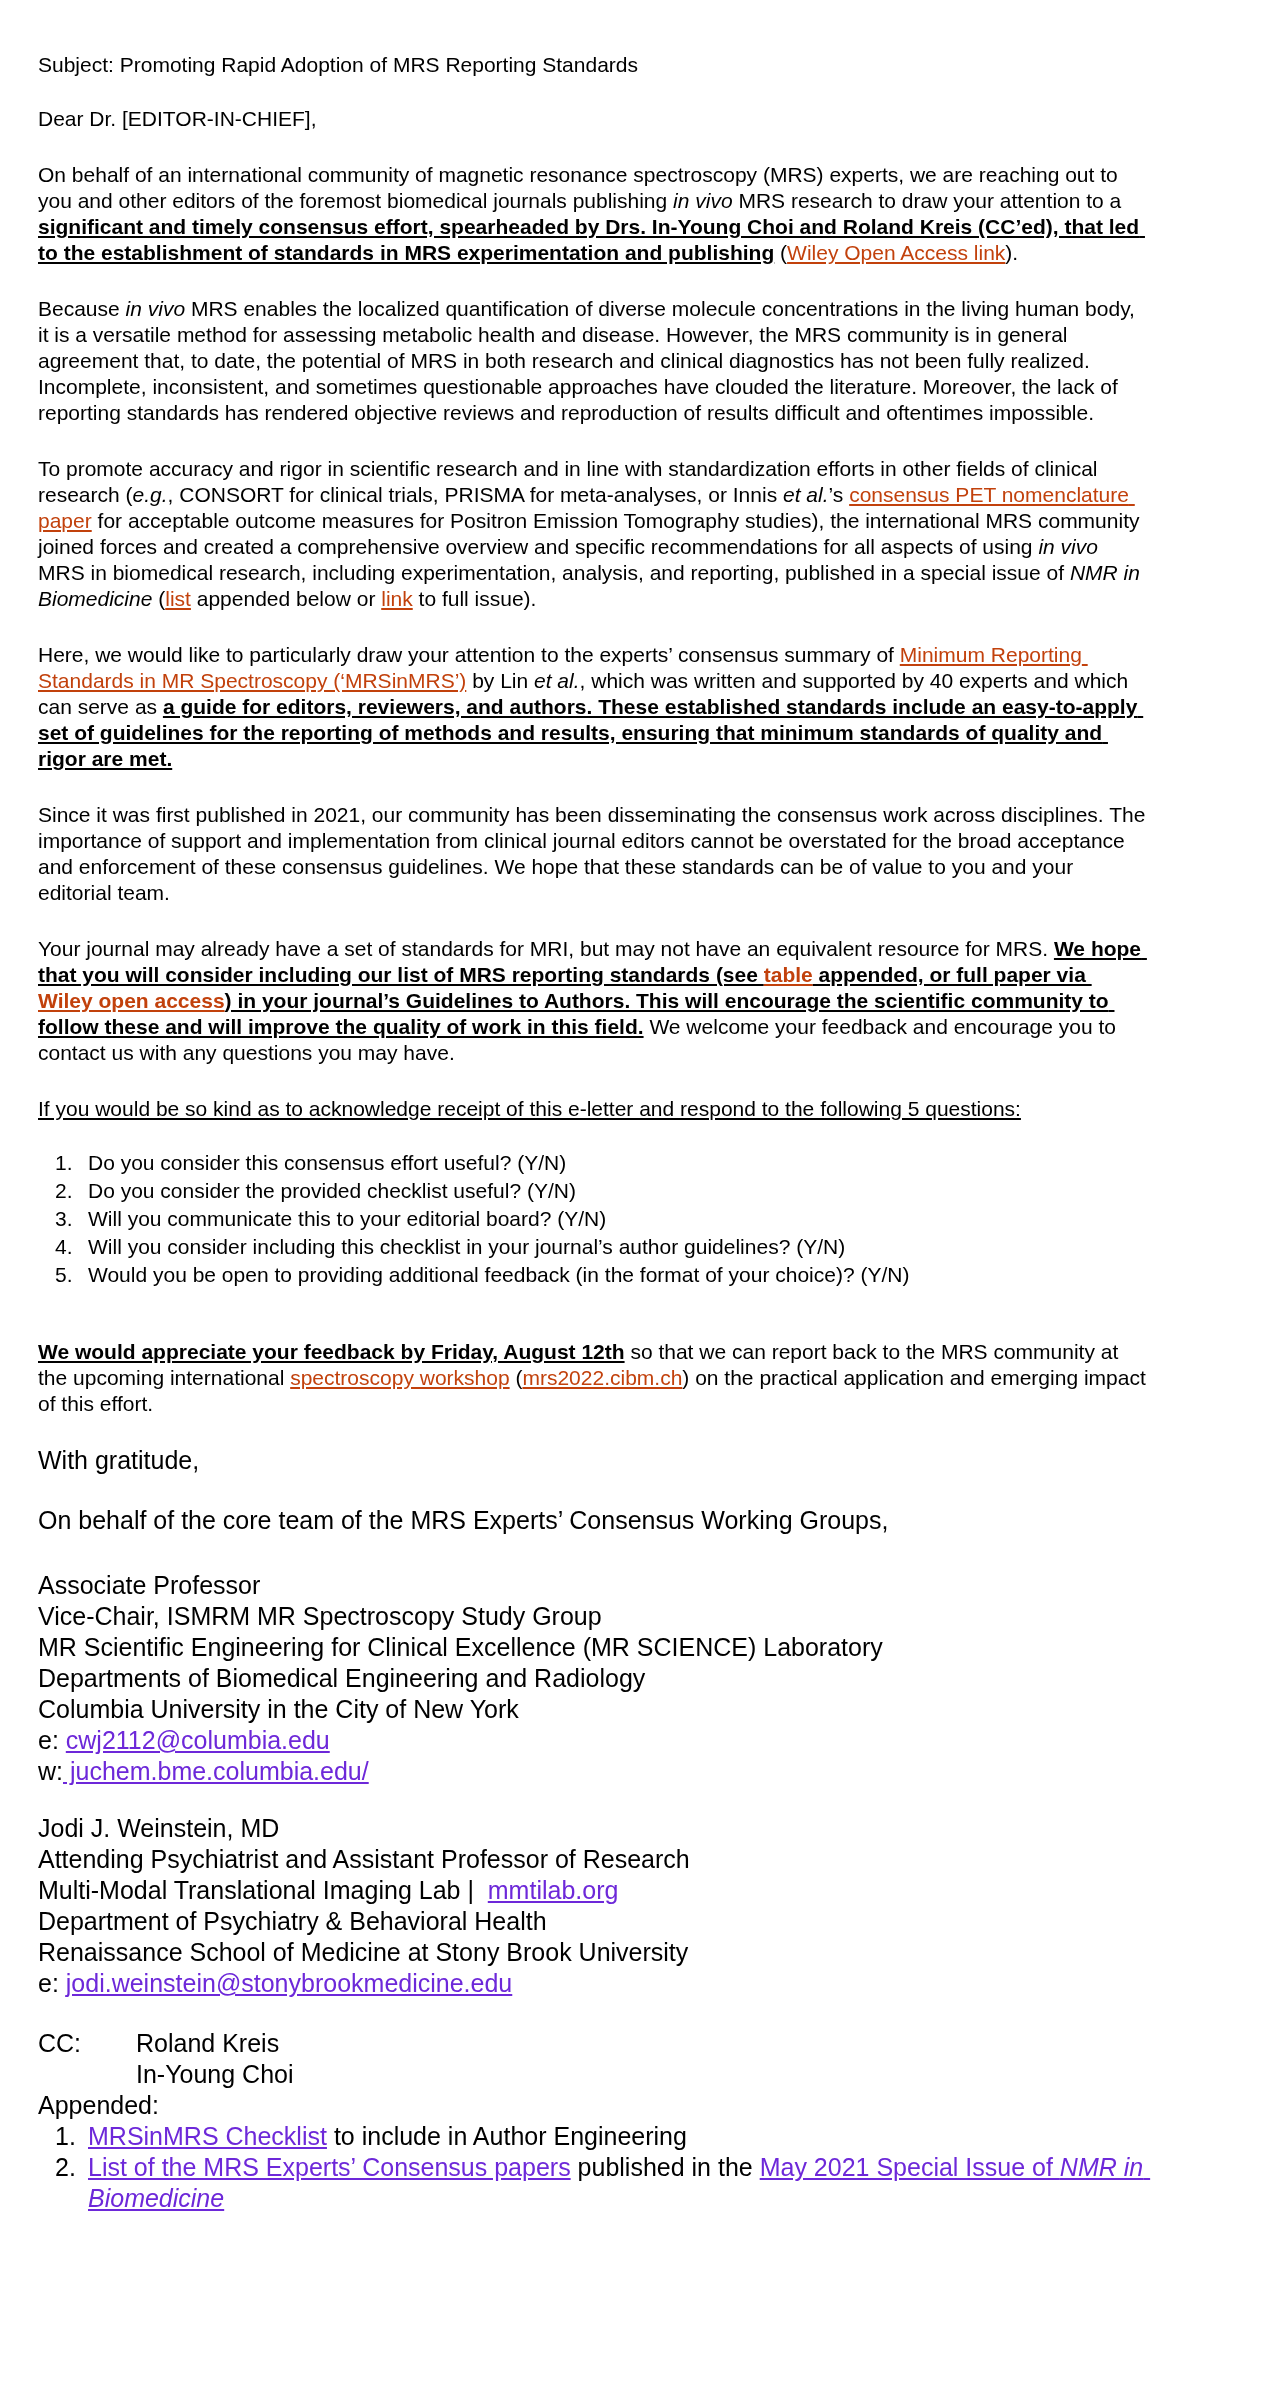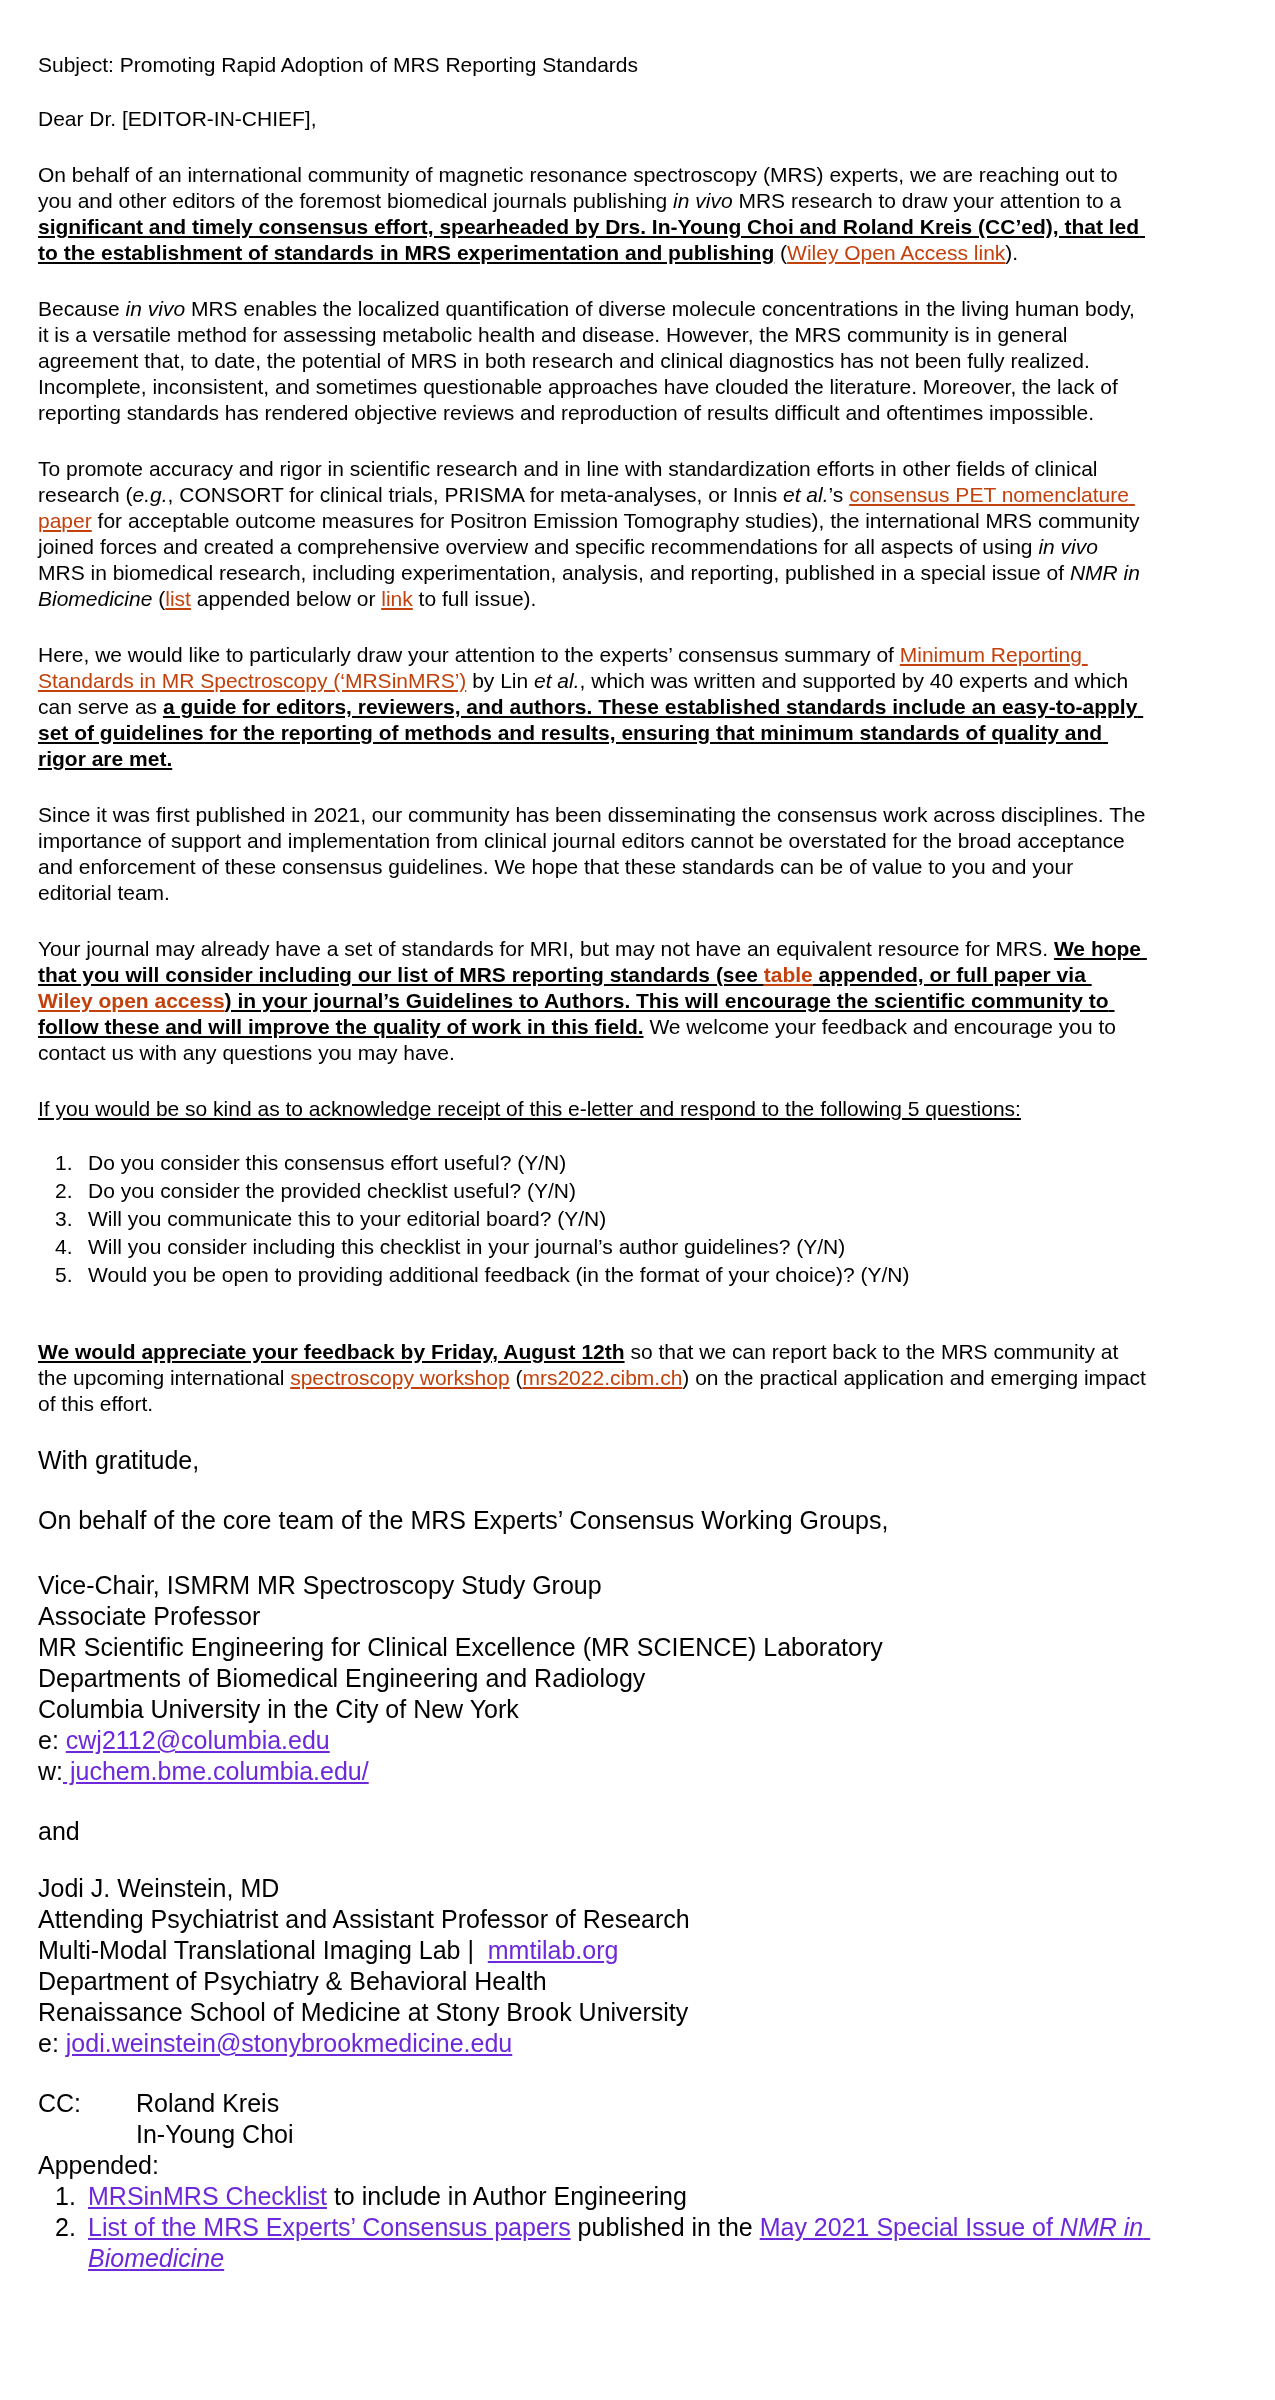--- a/index.html
+++ b/index.html
@@ -85,30 +85,29 @@
         <span class="q-text">Would you be open to providing additional feedback (in the format of your choice)? (Y/N)</span>
       </div>
     </div>
 
   <p class="feedback para body-font max-w"><span class="b u">We would appreciate your feedback by Friday, August 12th</span><span class=""> so that we can report back to the MRS community at the upcoming international </span><a class="link-primary">spectroscopy workshop</a><span class=""> (</span><a class="link-primary">mrs2022.cibm.ch</a><span class="">) on the practical application and emerging impact of this effort.</span></p>
 
   <p class="gratitude sig-font max-w">With gratitude,</p>
   <p class="on-behalf sig-font max-w">On behalf of the core team of the MRS Experts’ Consensus Working Groups,</p>
 
   <div class="sig-block-1 sig-font max-w" id="sig-1">
+      <p><span class="">Associate Professor</span></p>
       <p><span class="">Vice-Chair, ISMRM MR Spectroscopy Study Group</span></p>
-      <p><span class="">Associate Professor</span></p>
       <p><span class="">MR Scientific Engineering for Clinical Excellence (MR SCIENCE) Laboratory</span></p>
       <p><span class="">Departments of Biomedical Engineering and Radiology</span></p>
       <p><span class="">Columbia University in the City of New York</span></p>
       <p><span class="">e: </span><a class="link-secondary">cwj2112@columbia.edu</a></p>
       <p><span class="">w:</span><a class="link-secondary"> juchem.bme.columbia.edu/</a></p>
     </div>
 
-  <p class="connector sig-font max-w">and</p>
 
   <div class="sig-block-2 sig-font max-w" id="sig-2">
       <p><span class="">Jodi J. Weinstein, MD</span></p>
       <p><span class="">Attending Psychiatrist and Assistant Professor of Research</span></p>
       <p><span class="">Multi-Modal Translational Imaging Lab |  </span><a class="link-secondary">mmtilab.org</a></p>
       <p><span class="">Department of Psychiatry &amp; Behavioral Health</span></p>
       <p><span class="">Renaissance School of Medicine at Stony Brook University</span></p>
       <p><span class="">e: </span><a class="link-secondary">jodi.weinstein@stonybrookmedicine.edu</a></p>
     </div>
 

